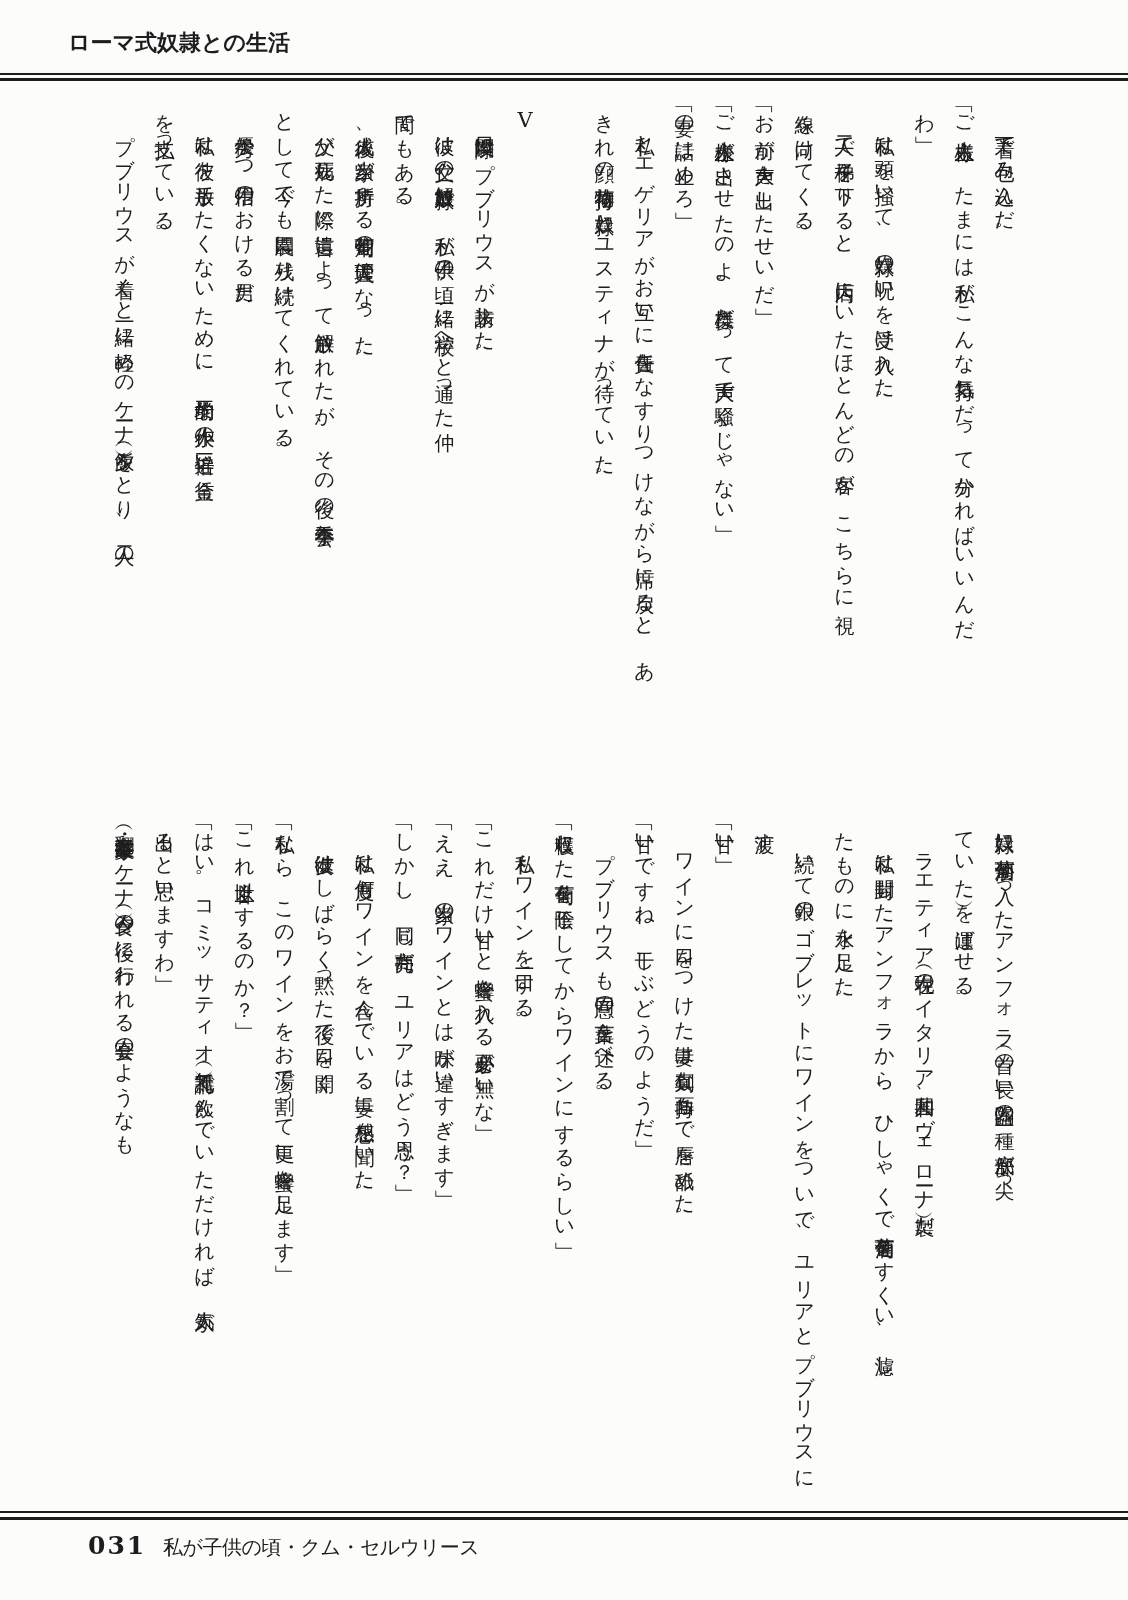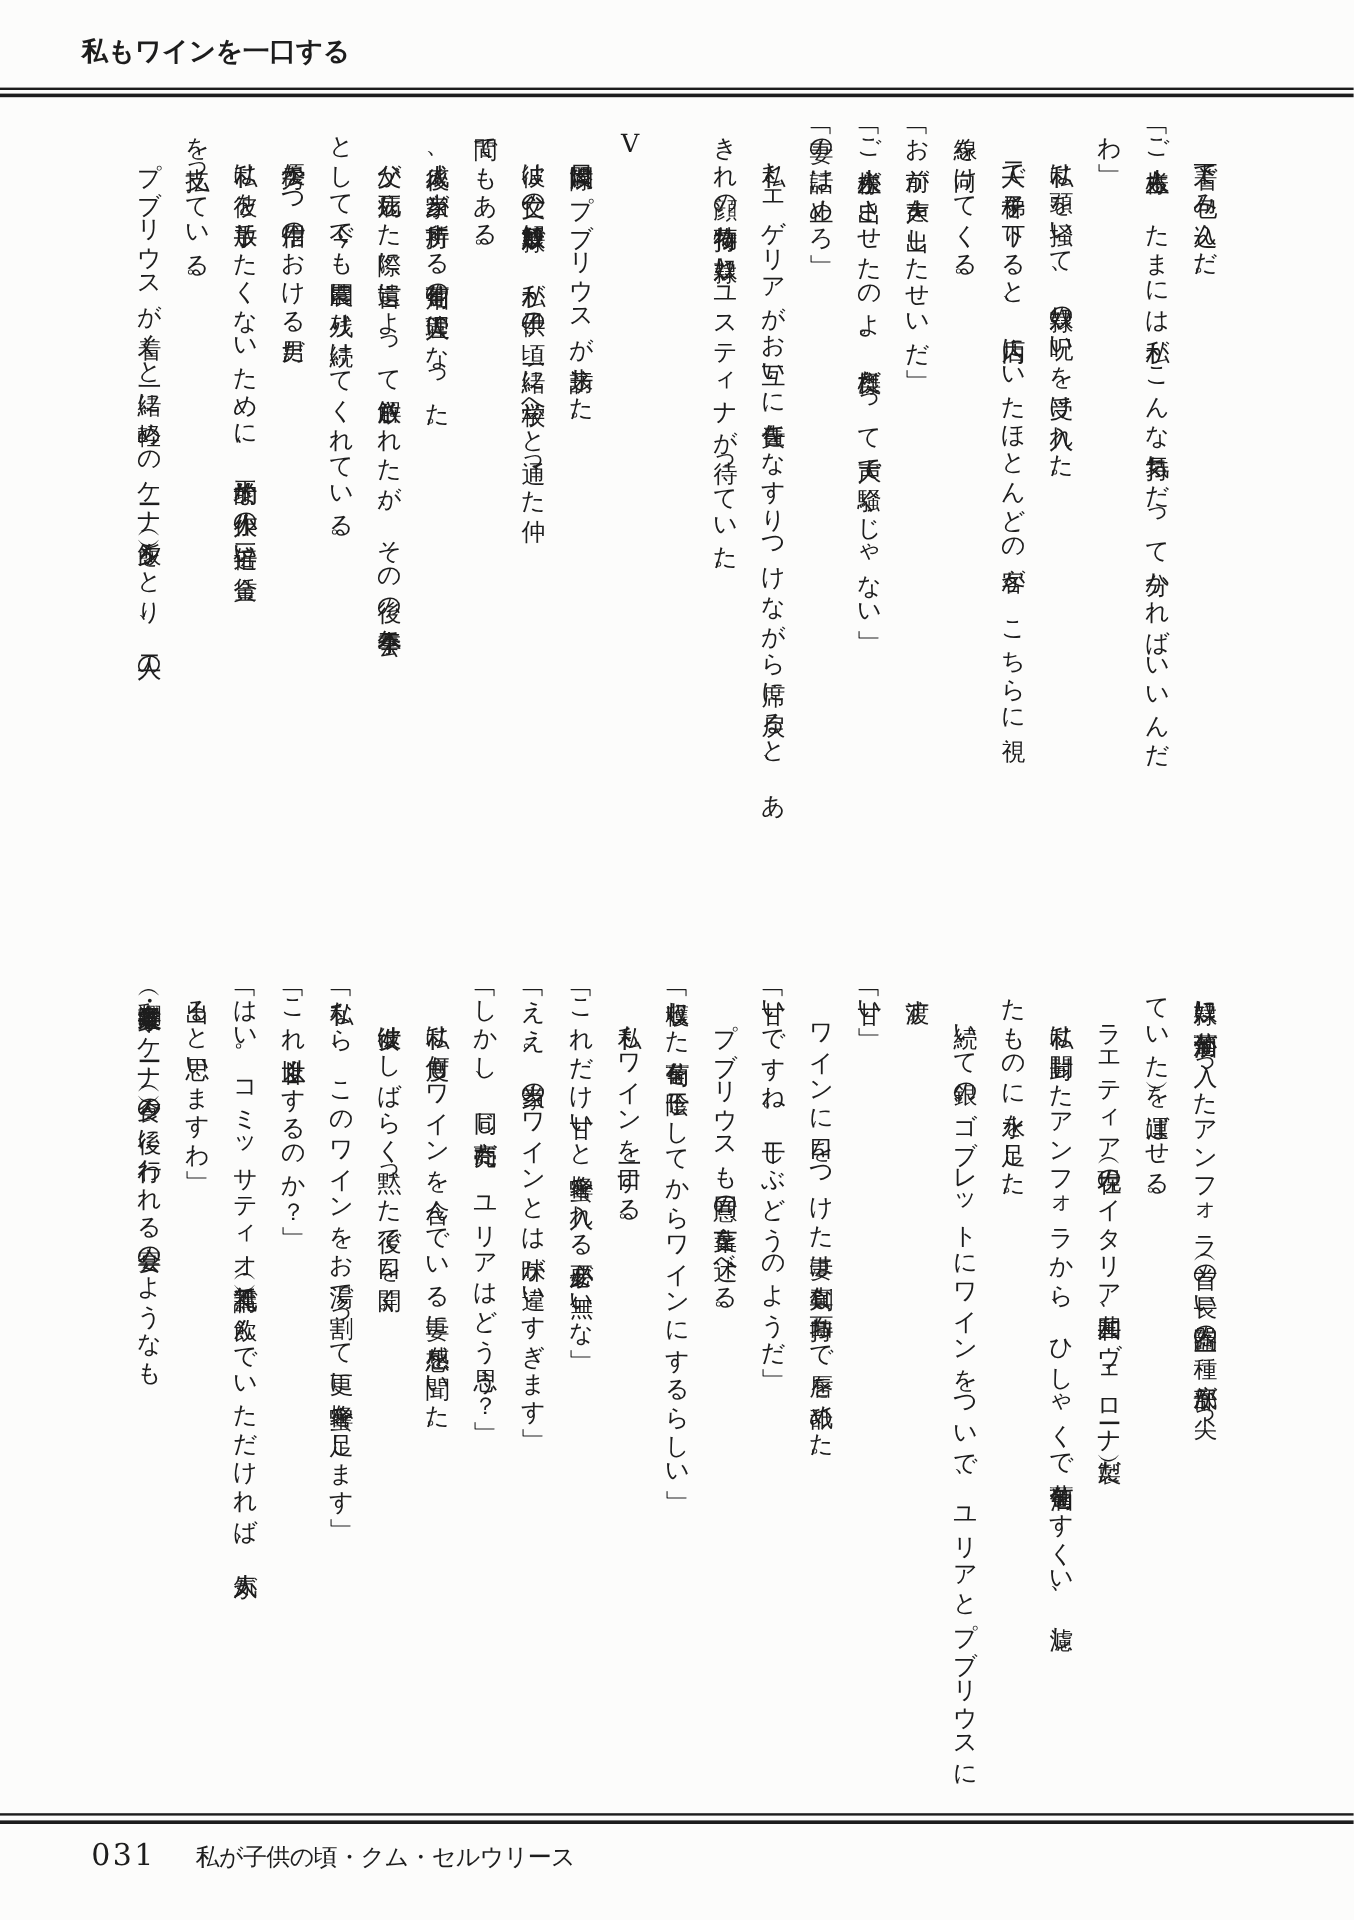--- a/index.html
+++ b/index.html
@@ -29,33 +29,33 @@
     line-height:22px;
     letter-spacing:1px;
     white-space:nowrap;
   }
   .vcol.section{
     text-orientation:upright;
     font-size:21px;
     letter-spacing:0;
   }
   .page-number{
-    position:absolute;left:76px;top:1531px;
-    font-size:25px;letter-spacing:2px;
+    position:absolute;left:88px;top:1531px;
+    font-size:25px;letter-spacing:2px;font-weight:bold;
   }
   .running-footer-title{
     position:absolute;left:163px;top:1534px;
     font-size:20px;letter-spacing:-0.5px;
     white-space:nowrap;
   }
 </style>
 </head>
 <body>
 
-<div class="page-header-title">私もワインを一口する</div>
+<div class="page-header-title">ローマ式奴隷との生活</div>
 
 <div class="rule rule-top-thin"></div>
 <div class="rule rule-top-thick"></div>
 
 <div id="block-top">
     <div class="vcol" style="left: 994px; top: 121px;">下着で包み込んだ。</div>
     <div class="vcol" style="left: 954px; top: 100px;">「ご主人様も、たまには私がこんな気持ちだって分かればいいんだ</div>
     <div class="vcol" style="left: 914px; top: 100px;">わ」</div>
     <div class="vcol" style="left: 874px; top: 121px;">私は頭を掻いて、奴隷の呪いを受け入れた。</div>
     <div class="vcol" style="left: 834px; top: 121px;">二人で梯子を下りると、店内にいたほとんどの客が、こちらに視</div>

